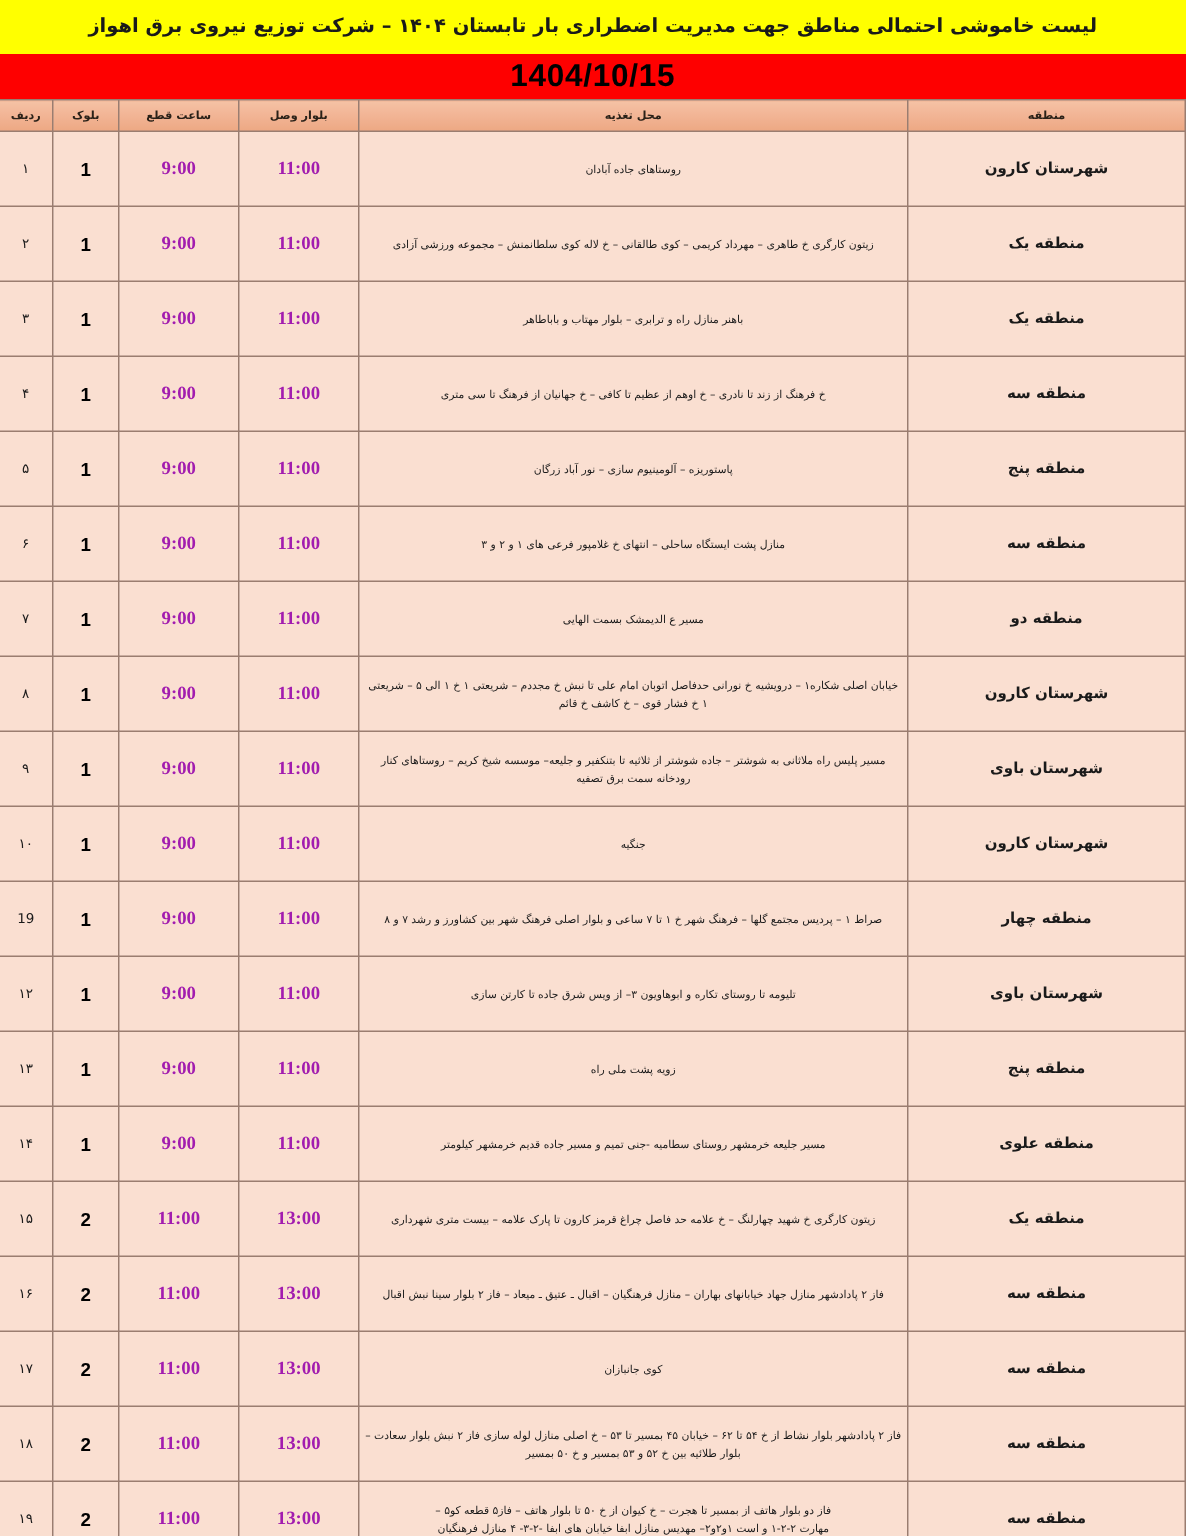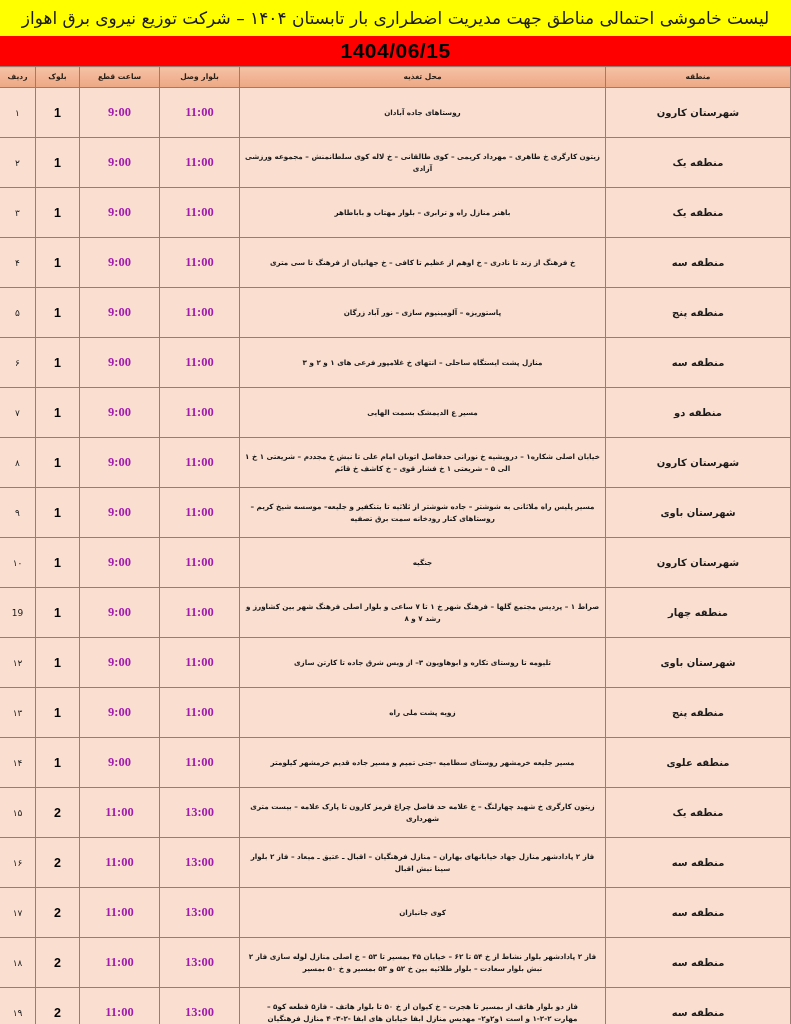--- a/index.html
+++ b/index.html
@@ -27,22 +27,22 @@
   .title-banner {
     width: 791px;
     height: 36px;
     background: #ffff00;
     display: flex;
     align-items: center;
     justify-content: center;
     box-sizing: border-box;
   }
   .title-text {
-    font-size: 17px;
-    font-weight: normal;
+    font-size: 13px;
+    font-weight: bold;
     color: #1a1a1a;
     letter-spacing: 0px;
     white-space: nowrap;
     line-height: 1.1;
   }
 
   
   .date-banner {
     width: 791px;
     height: 30px;
@@ -100,21 +100,21 @@
     text-align: center;
   }
 
   td.zone {
     font-size: 10px;
     font-weight: bold;
     color: #1a1a1a;
   }
   td.place {
     font-size: 7.2px;
-    font-weight: bold;
+    font-weight: normal;
     color: #1a1a1a;
     line-height: 1.55;
     text-align: center;
     padding: 2px 6px;
   }
   td.time {
     font-size: 12.5px;
     font-weight: bold;
     color: #a21caf;
     direction: ltr;
@@ -136,21 +136,21 @@
 </head>
 <body>
 
 <div id="page">
 
   <div class="title-banner">
     <div class="title-text">لیست خاموشی احتمالی مناطق جهت مدیریت اضطراری بار تابستان ۱۴۰۴ – شرکت توزیع نیروی برق اهواز</div>
   </div>
 
   <div class="date-banner">
-    <div class="date-text">1404/06/15</div>
+    <div class="date-text">1404/10/15</div>
   </div>
 
   <table class="sched">
     <colgroup>
       <col class="c-zone">
       <col class="c-place">
       <col class="c-conn">
       <col class="c-cut">
       <col class="c-block">
       <col class="c-radif">

